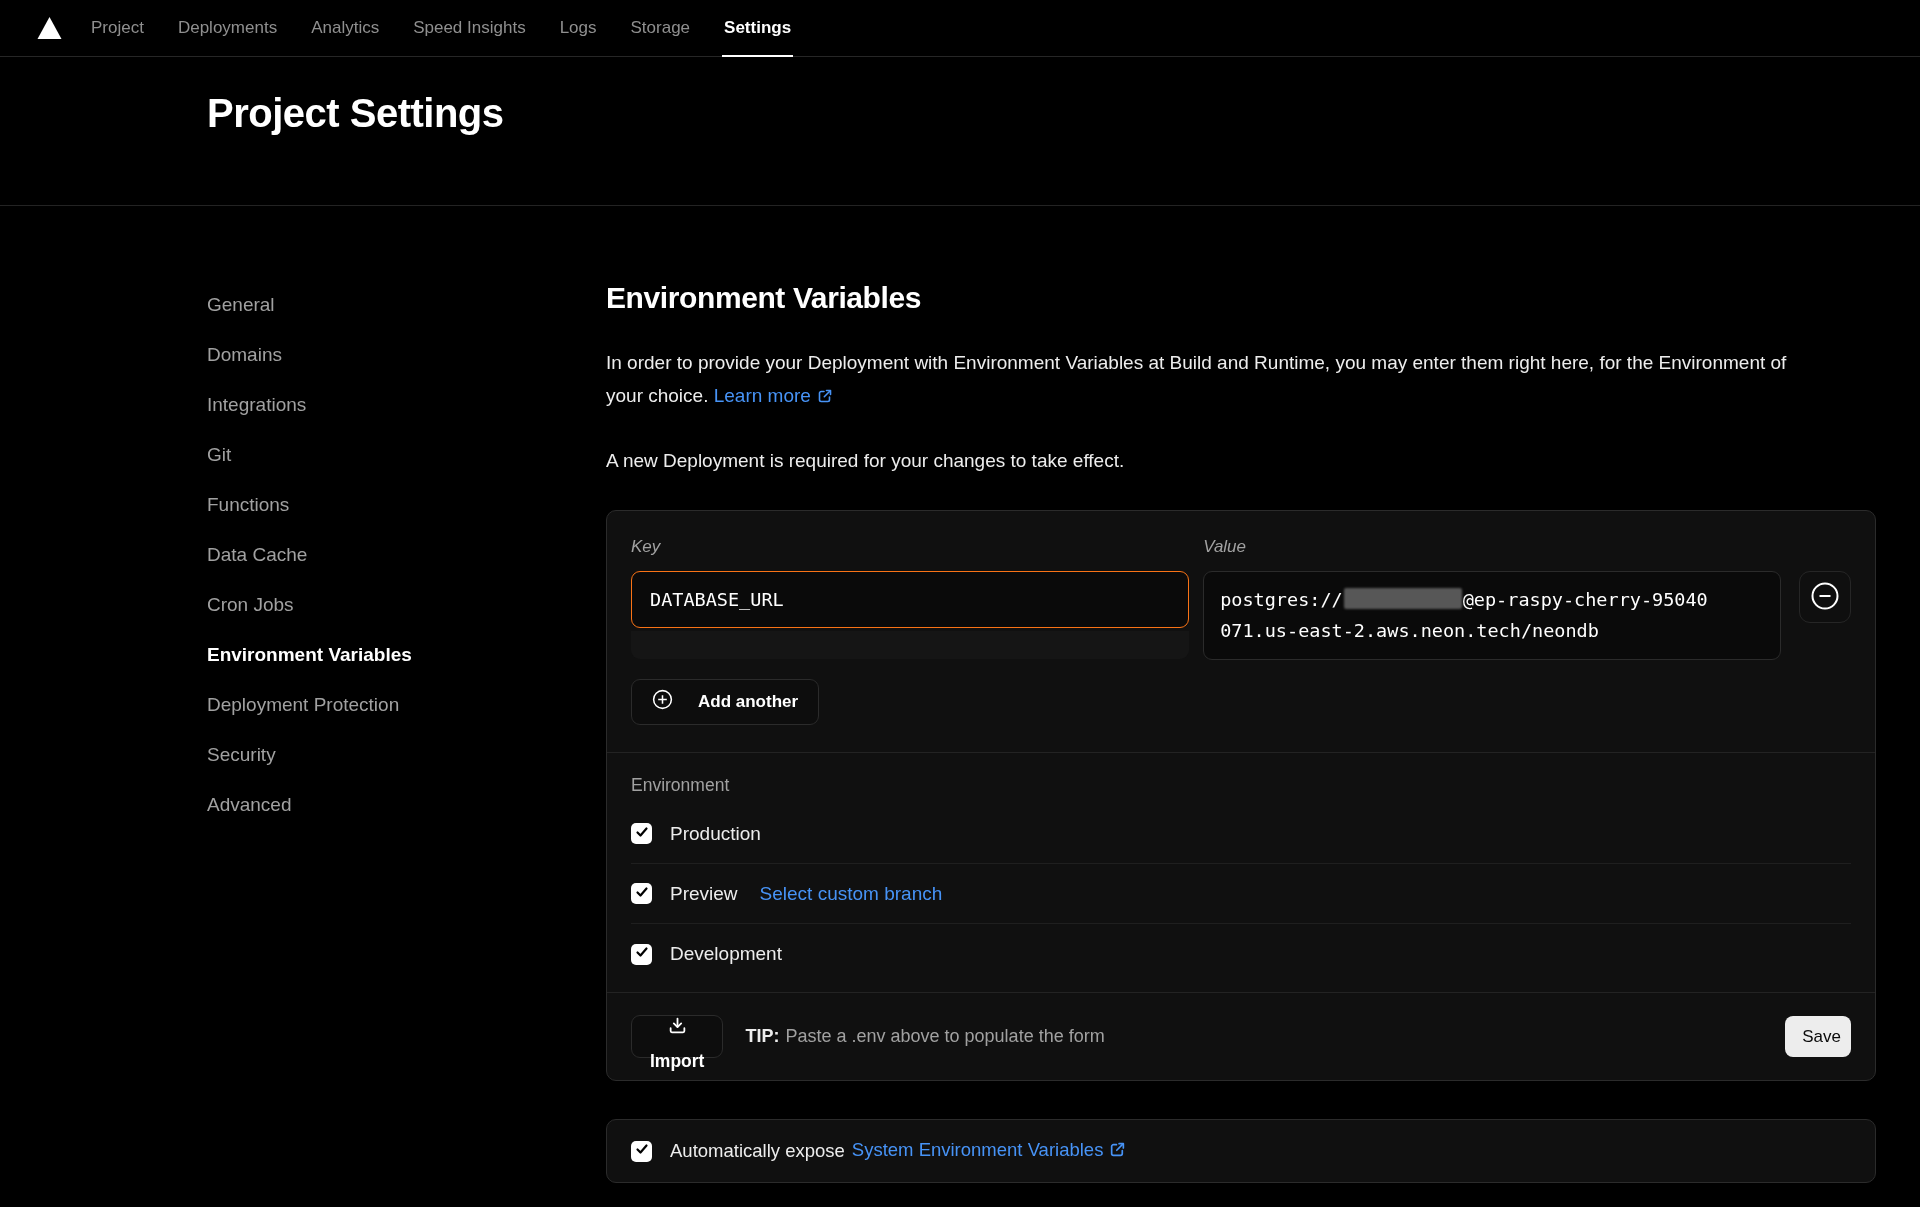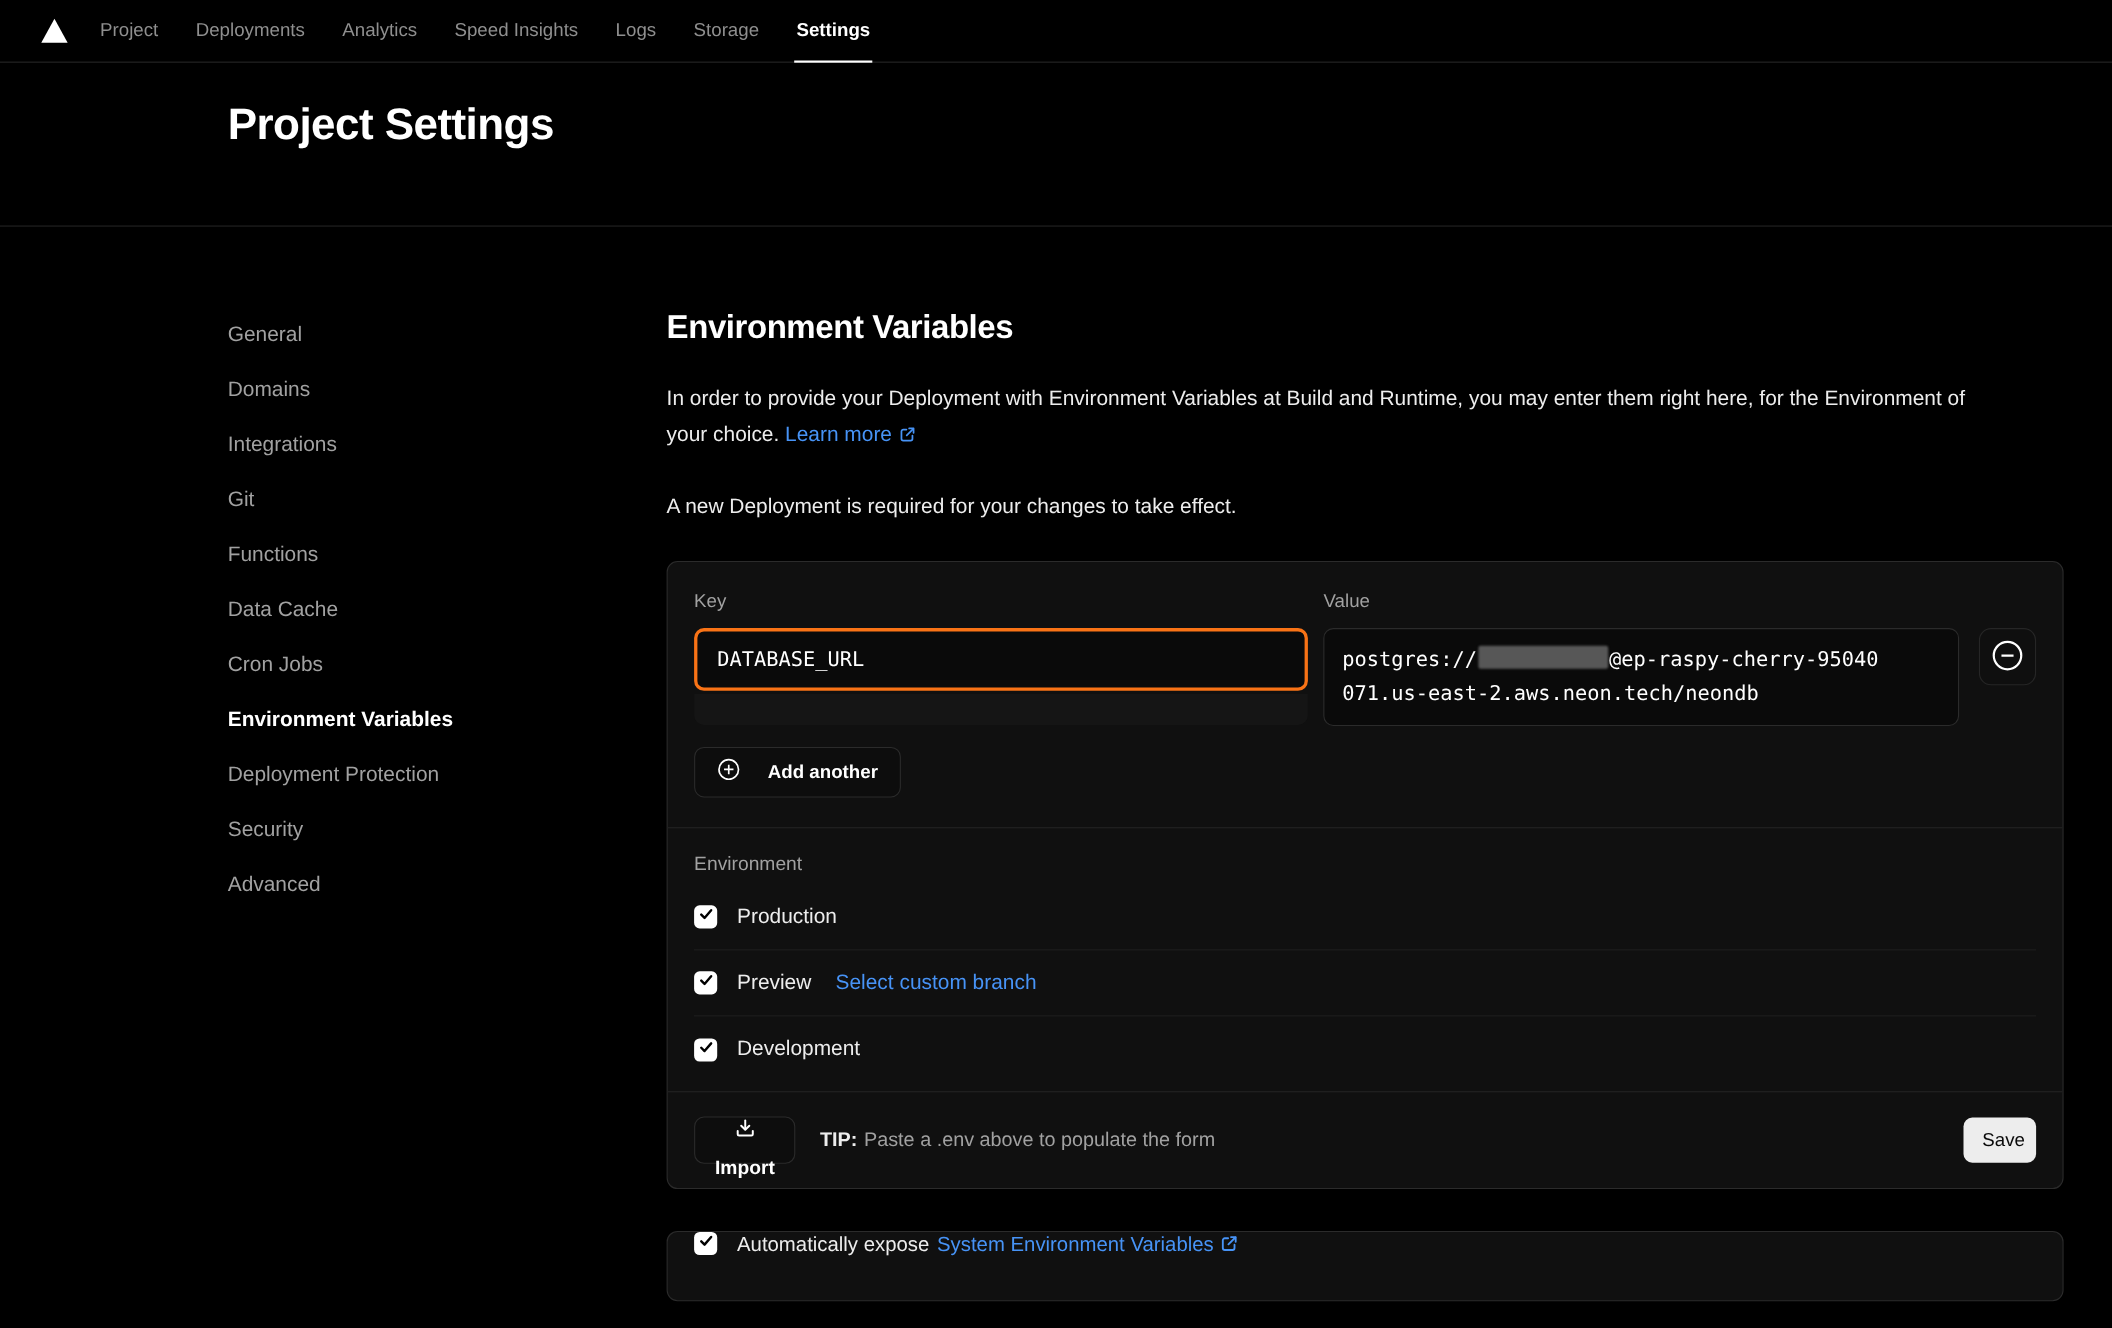--- a/index.html
+++ b/index.html
@@ -48,26 +48,26 @@
   .ext-icon { display:inline-block; vertical-align:-2px; margin-left:6px; color:#4793f6; }
   .note { font-size:19px; color:#ededed; margin:0 0 38px; }
 
   
   .card {
     width:1270px; background:#101010;
     border:1px solid #2b2b2b; border-radius:10px; overflow:hidden;
   }
   .card-top { padding:26px 24px 27px; }
   .kv-area { display:flex; }
-  .field-label { font-size:17px; color:#a1a1a1; margin-bottom:14px; }
+  .field-label { font-size:17px; color:#a1a1a1; margin-bottom:14px;font-style:italic; }
   .key-col { width:568px; margin-right:14px; }
   .value-col { width:588px; margin-right:18px; }
   .key-input {
     width:100%; height:57px; background:#0a0a0a;
-    border:3px solid #f97316; border-radius:9px; outline:none;
+    border:1px solid #f97316; border-radius:9px; outline:none;
     color:#fff; font-family:"DejaVu Sans Mono","Liberation Mono",monospace;
     font-size:18.5px; padding:0 18px;
   }
   .key-filler { height:28px; margin-top:3px; background:#151515; border-radius:0 0 9px 9px; }
   .value-box {
     height:89px; background:#0a0a0a; border:1px solid #2b2b2b; border-radius:9px;
     padding:12px 16px; color:#fff; cursor:text;
     font-family:"DejaVu Sans Mono","Liberation Mono",monospace;
     font-size:18.5px; line-height:31px; white-space:nowrap; overflow:hidden;
   }
@@ -112,21 +112,21 @@
   .save-btn {
     margin-left:auto; width:66px; height:41px; background:#ededed; color:#0a0a0a;
     border:none; border-radius:8px; font-size:17px; font-weight:500;
     font-family:inherit; cursor:pointer;padding-left:13px;
   }
 
   
   .auto-card {
     margin-top:38px; width:1270px; height:64px;
     background:#101010; border:1px solid #2b2b2b; border-radius:10px;
-    display:flex; padding:0 24px;
+    display:flex; align-items:center; padding:0 24px;
   }
   .auto-text { font-size:18.5px; color:#ededed; }
   .auto-card .link { margin-left:7px; font-size:18.5px; }
 </style>
 </head>
 <body>
 
 <div class="topnav">
   <span class="logo-btn">
     <svg width="27" height="24" viewBox="0 0 24 22">

